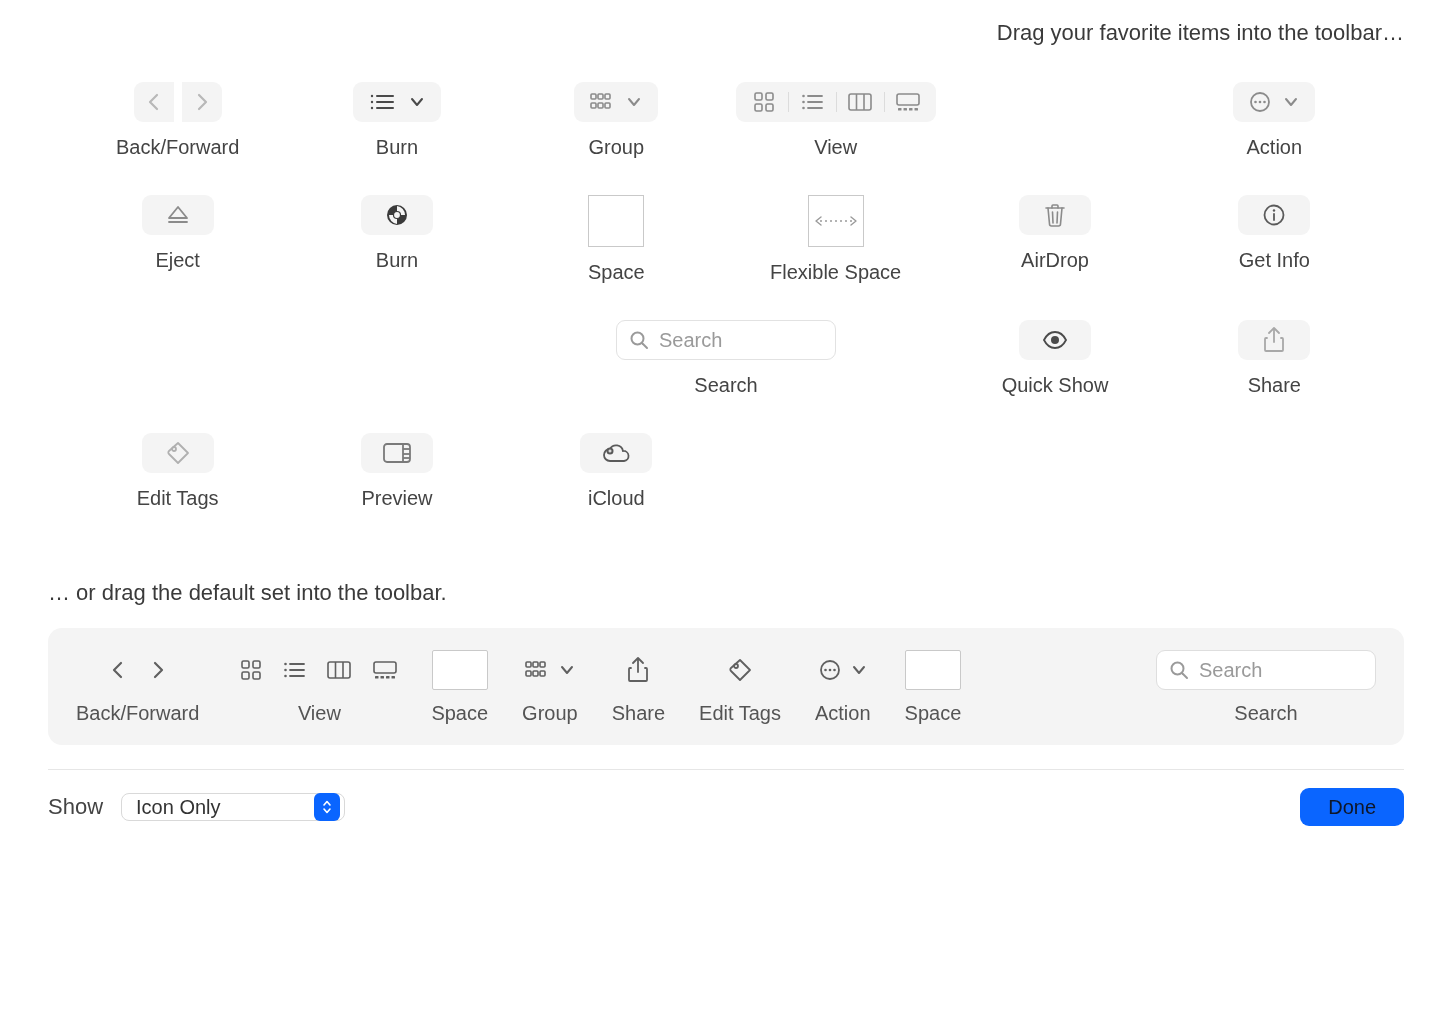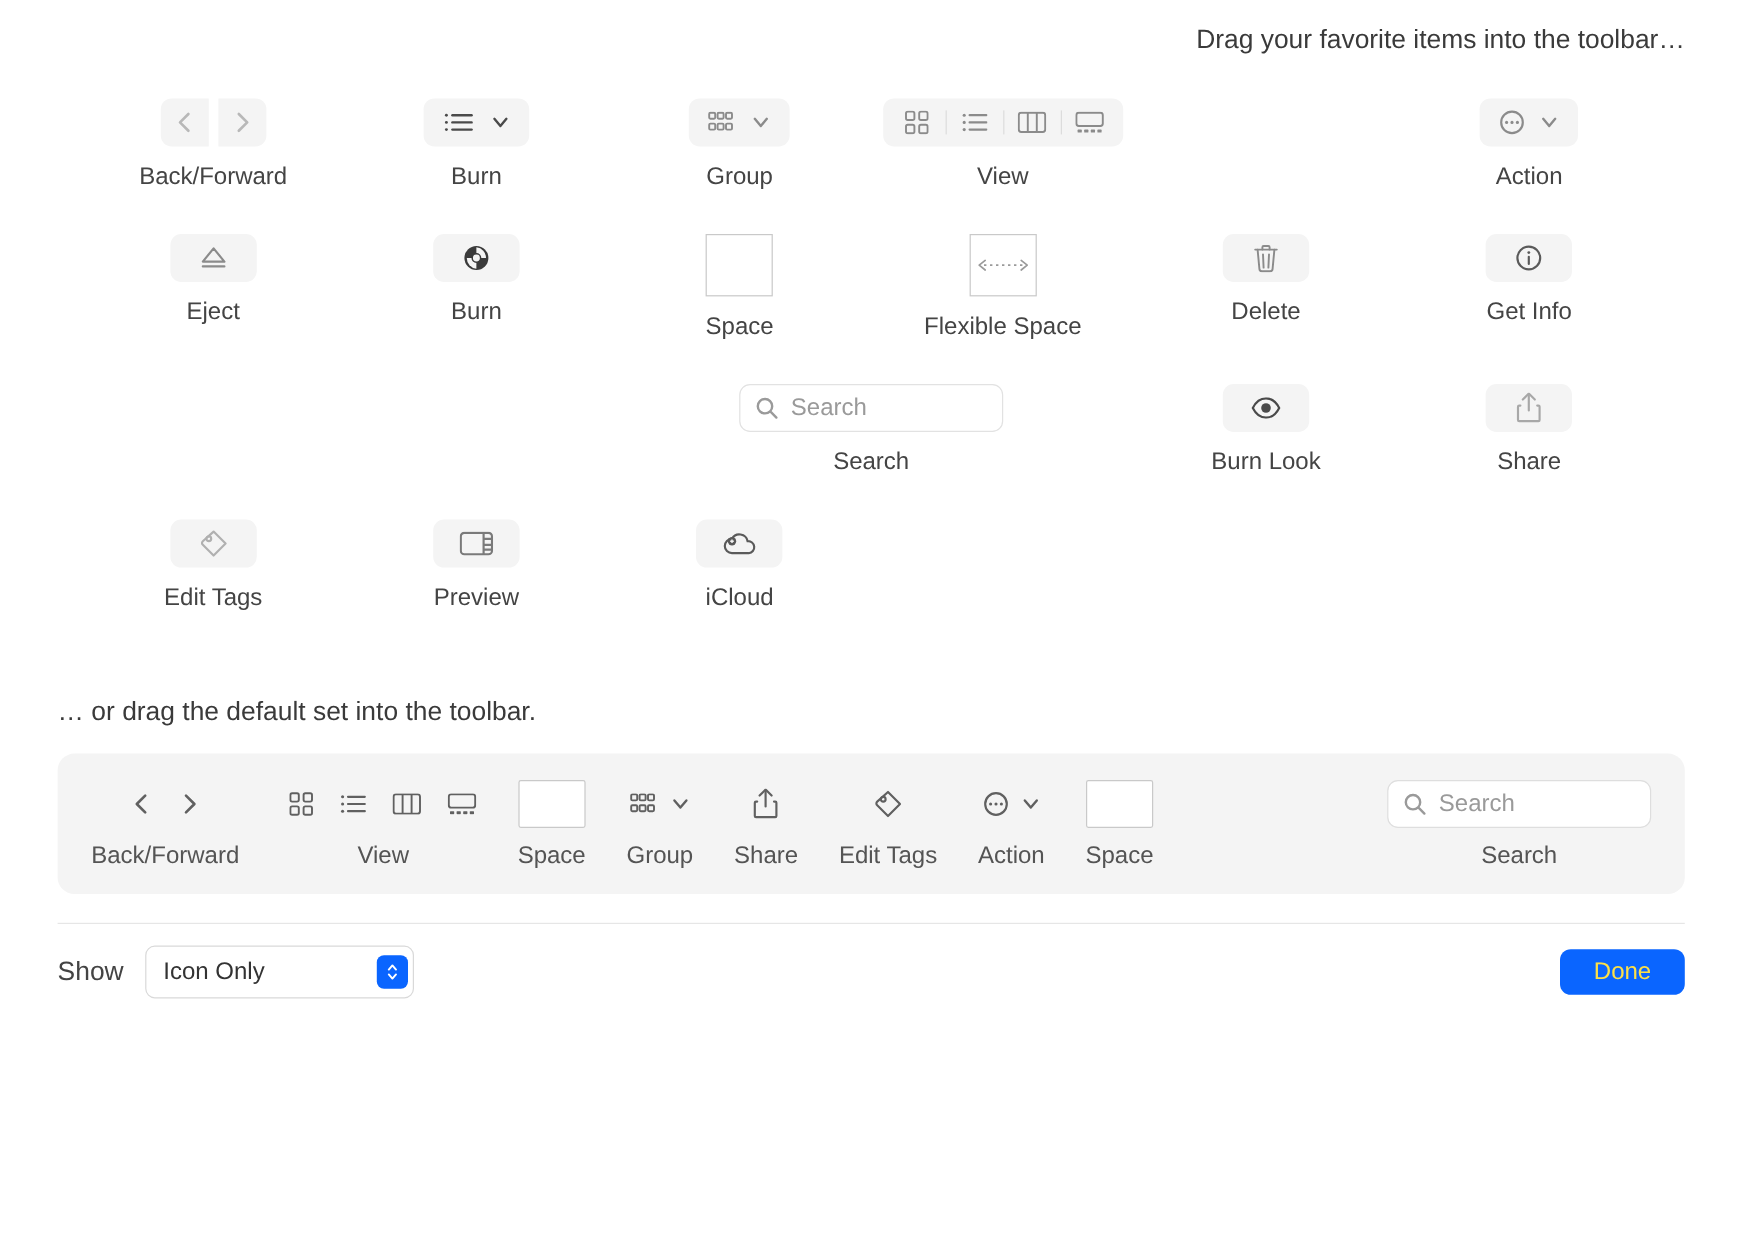--- a/index.html
+++ b/index.html
@@ -174,21 +174,21 @@
   .bottom-row {
     display:flex;
     align-items:center;
   }
   .show-label {
     font-size: 22px;
     color: #444;
     margin-right: 18px;
   }
   .select {
-    height: 44px;
+    height: 28px;
     min-width: 224px;
     border: 1px solid #d9d9d9;
     border-radius: 8px;
     display:flex;
     align-items:center;
     padding: 0 4px 0 14px;
     font-size: 20px;
     color: #333;
     background: #fff;
   }
@@ -200,21 +200,21 @@
     display:flex; flex-direction:column;
     align-items:center; justify-content:center;
     color:#fff;
   }
   .done-btn {
     margin-left: auto;
     height: 38px;
     padding: 0 28px;
     border-radius: 9px;
     background: #0a65ff;
-    color: #fde047;
+    color: #0f172a;
     font-size: 20px;
     display:flex; align-items:center; justify-content:center;
   }
 
   svg { display:block; }
   .chev { width:16px; height:16px; }
 </style>
 </head>
 <body>
 
@@ -387,21 +387,21 @@
       <span>
         <svg width="20" height="24" viewBox="0 0 20 24" fill="none" stroke="#8b8b8b" stroke-width="1.6" stroke-linecap="round">
             <line x1="1" y1="5" x2="19" y2="5"></line>
             <path d="M7 5 V3 a1 1 0 0 1 1-1 h4 a1 1 0 0 1 1 1 V5"></path>
             <path d="M3 5 l1.5 16 a2 2 0 0 0 2 2 h7 a2 2 0 0 0 2-2 L17 5"></path>
             <line x1="7.5" y1="9" x2="8" y2="20"></line>
             <line x1="12.5" y1="9" x2="12" y2="20"></line>
           </svg>
       </span>
     </div>
-    <div class="item-label">Delete</div>
+    <div class="item-label">AirDrop</div>
   </div>
 
 
   <div class="item">
     <div class="btn wide">
       <span>
         <svg width="22" height="22" viewBox="0 0 22 22" fill="none" stroke="#5a5a5a" stroke-width="1.8">
             <circle cx="11" cy="11" r="9.5"></circle>
             <circle cx="11" cy="6.5" r="1.2" fill="#5a5a5a" stroke="none"></circle>
             <line x1="11" y1="10" x2="11" y2="16" stroke-linecap="round"></line>
@@ -426,21 +426,21 @@
 
   <div class="item">
     <div class="btn wide">
       <span>
         <svg width="26" height="18" viewBox="0 0 26 18" fill="none" stroke="#4a4a4a" stroke-width="1.8">
             <path d="M2 9 C5 3 9 1 13 1 C17 1 21 3 24 9 C21 15 17 17 13 17 C9 17 5 15 2 9 Z"></path>
             <circle cx="13" cy="9" r="4" fill="#4a4a4a" stroke="none"></circle>
           </svg>
       </span>
     </div>
-    <div class="item-label">Burn Look</div>
+    <div class="item-label">Quick Show</div>
   </div>
 
   <div class="item">
     <div class="btn wide">
       <span>
         <svg width="22" height="26" viewBox="0 0 22 26" fill="none" stroke="#a8a8a8" stroke-width="1.8" stroke-linecap="round" stroke-linejoin="round">
             <path d="M11 2 L11 15"></path>
             <path d="M6 6 L11 1 L16 6"></path>
             <path d="M4 11 H3 a1 1 0 0 0 -1 1 v11 a1 1 0 0 0 1 1 h16 a1 1 0 0 0 1-1 v-11 a1 1 0 0 0 -1-1 h-1"></path>
           </svg>

